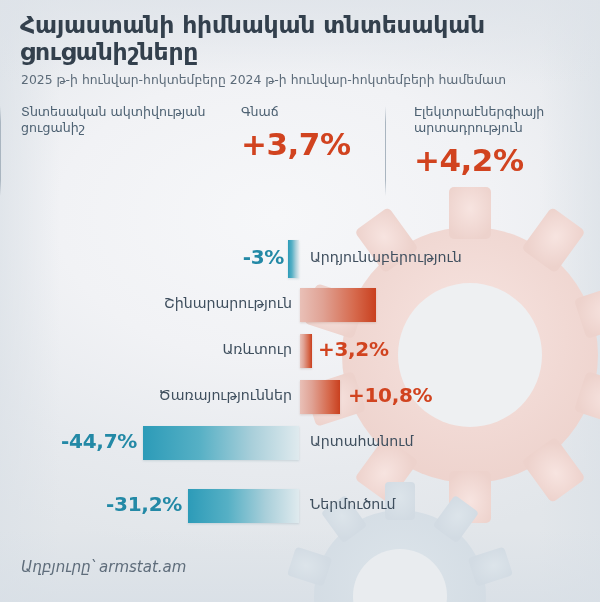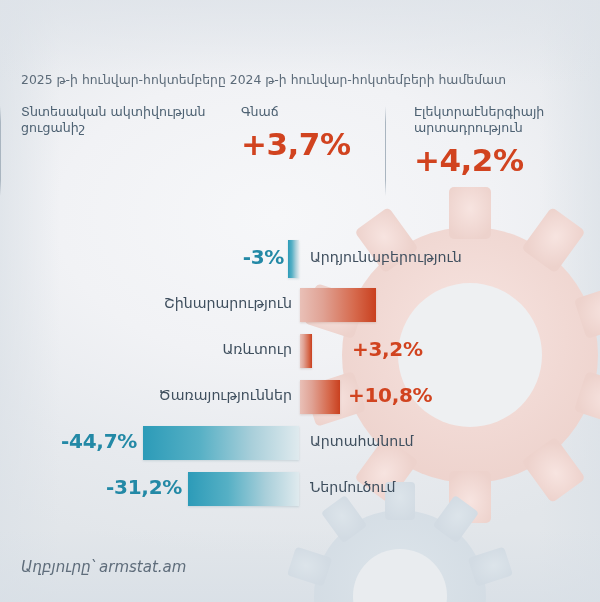--- a/index.html
+++ b/index.html
@@ -159,20 +159,21 @@
       </g>
     </g>
     <circle cx="0" cy="0" r="47" fill="#e9ecef"></circle>
   </g>
 </svg>
 
 <div class="bg-vig"></div>
 
 <div class="wrap">
 
+  <div class="title">Հայաստանի հիմնական տնտեսական ցուցանիշները</div>
   <div class="subtitle">2025 թ-ի հունվար-հոկտեմբերը 2024 թ-ի հունվար-հոկտեմբերի համեմատ</div>
 
   <div class="stats">
     <div class="divider"></div>
     <div class="divider div-2"></div>
 
     <div class="stat stat-1">
       <div class="stat-label">Տնտեսական ակտիվության ցուցանիշ</div>
     </div>
     <div class="stat stat-2">
@@ -193,37 +194,37 @@
       <div class="cat-label right-of-axis">Արդյունաբերություն</div>
     </div>
 
     <div class="row" style="top:52px;">
       <div class="bar pos" style="width:76px;"></div>
       <div class="cat-label left-of-axis">Շինարարություն</div>
     </div>
 
     <div class="row" style="top:98px;">
       <div class="bar pos" style="width:12px;"></div>
-      <div class="val-label pos" style="left:318px;margin-left:34px;">+3,2%</div>
+      <div class="val-label pos" style="left:318px;">+3,2%</div>
       <div class="cat-label left-of-axis">Առևտուր</div>
     </div>
 
     <div class="row" style="top:144px;">
       <div class="bar pos" style="width:40px;"></div>
       <div class="val-label pos" style="left:348px;">+10,8%</div>
       <div class="cat-label left-of-axis">Ծառայություններ</div>
     </div>
 
     <div class="row" style="top:190px;">
       <div class="bar neg" style="left:143px;width:156px;"></div>
       <div class="val-label neg" style="right:463px;">-44,7%</div>
       <div class="cat-label right-of-axis">Արտահանում</div>
     </div>
 
-    <div class="row" style="top:236px;">
+    <div class="row" style="top:253px;">
       <div class="bar neg" style="left:188px;width:111px;"></div>
       <div class="val-label neg" style="right:418px;">-31,2%</div>
       <div class="cat-label right-of-axis">Ներմուծում</div>
     </div>
 
   </div>
 
   <div class="source">Աղբյուրը՝ armstat.am</div>
 
 </div>

